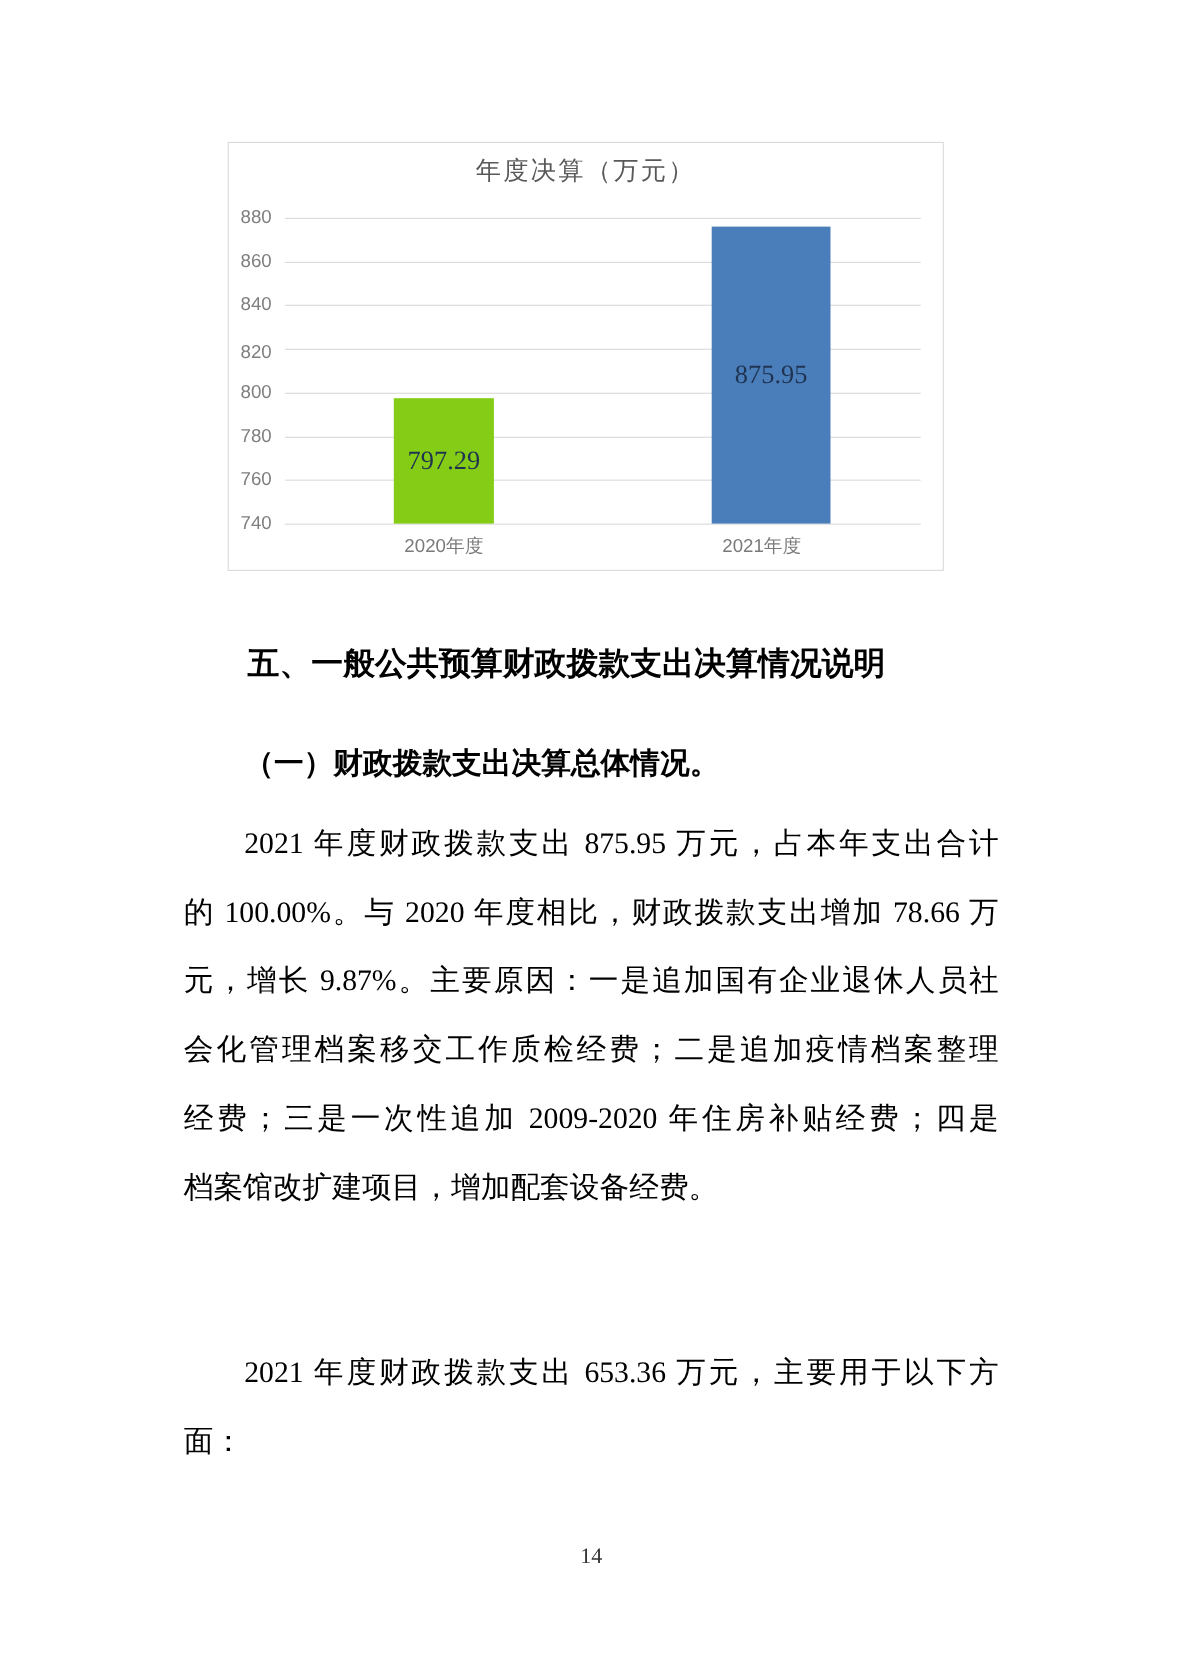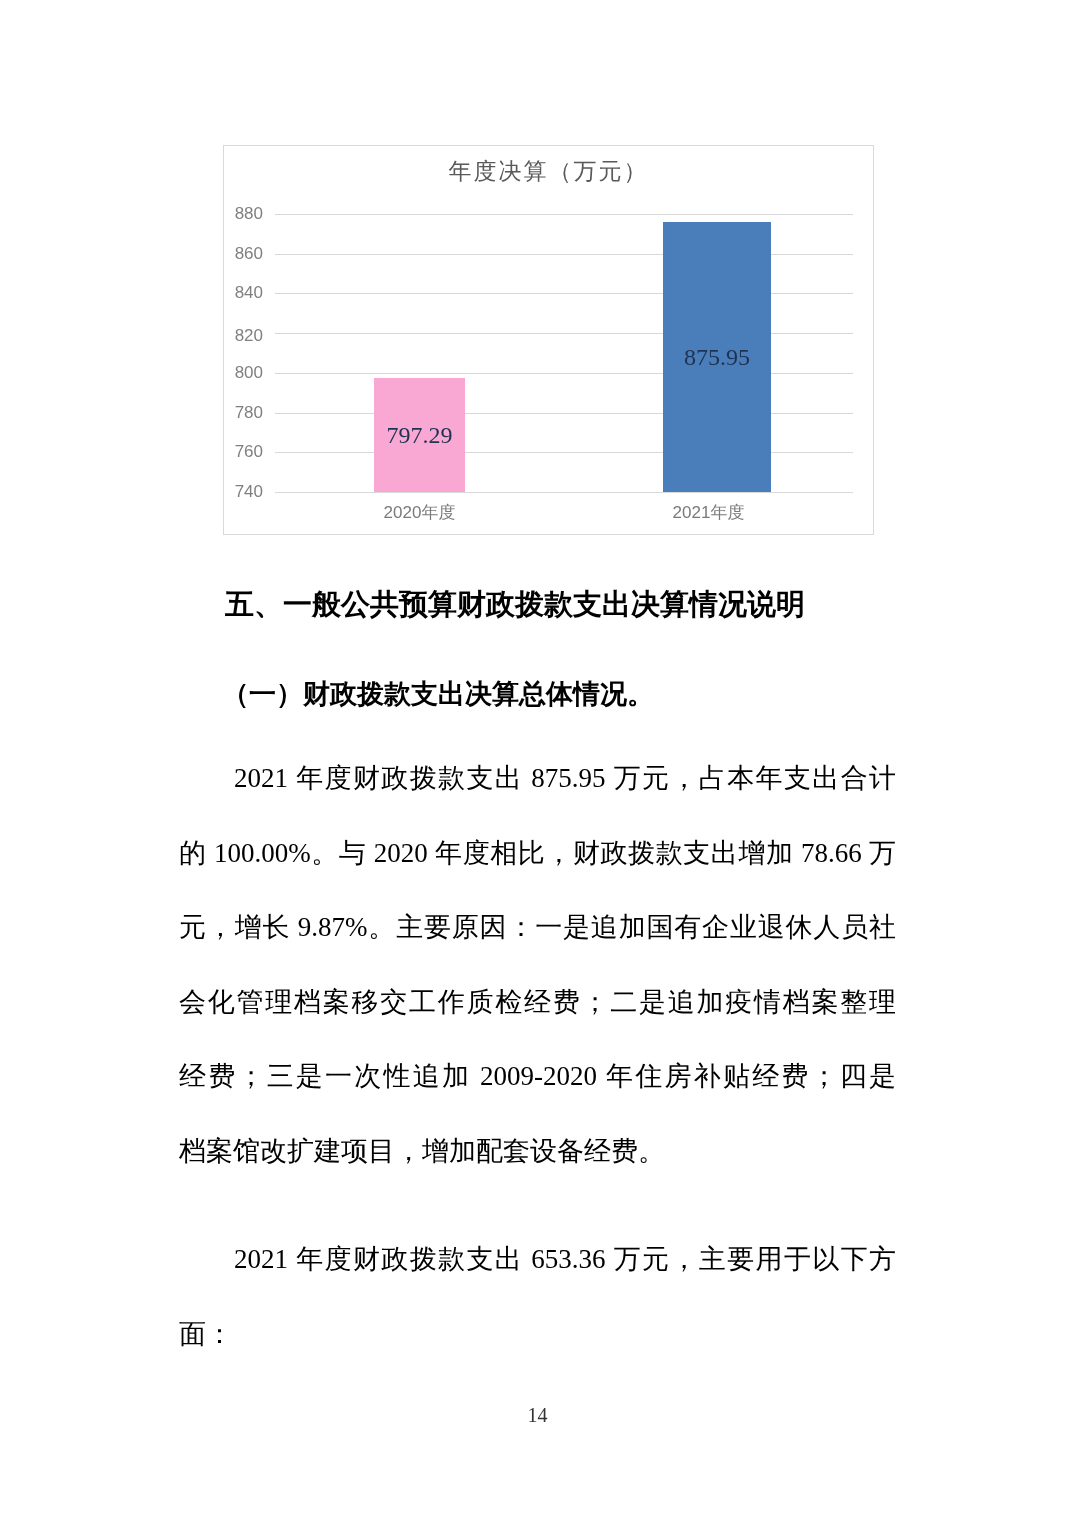--- a/index.html
+++ b/index.html
@@ -41,55 +41,55 @@
   }
   .subheading {
     position:absolute; top:650px; left:167px; width:741px;
     font-weight:bold; font-size:27px; line-height:44px;
     padding-left:55px; box-sizing:border-box;
   }
   .para { position:absolute; left:167px; width:741px; font-size:27px; line-height:62.5px; }
   .para-1 { top:735px; }
   .item-1 { top:1131px; padding-left:55px; box-sizing:border-box; }
   .para-2 { top:1216px; }
-  .line { margin:12px; text-align:justify; text-align-last:justify; }
+  .line { margin:0; text-align:justify; text-align-last:justify; }
   .line.first { text-indent:55px; }
   .line.last { text-align-last:left; }
   .page-number {
     position:absolute; top:1400px; left:0; width:100%;
     text-align:center; font-size:20px; line-height:30px; color:#333;
   }
 </style>
 </head>
 <body>
 
 <div class="page">
 
-  <figure class="chart-box" style="margin:16px">
+  <figure class="chart-box" style="margin:0">
     <div class="chart-title" style="color: rgb(89, 89, 89);">年度决算（万元）</div>
     <div class="chart-y-axis">
         <div class="ytick" style="top: 278px; color: rgb(127, 127, 127);">740</div>
         <div class="ytick" style="top: 238.286px; color: rgb(127, 127, 127); text-align: right;">760</div>
         <div class="ytick" style="top: 198.571px; color: rgb(127, 127, 127);">780</div>
         <div class="ytick" style="top: 158.857px; color: rgb(127, 127, 127);">800</div>
         <div class="ytick" style="top: 122px; color: rgb(127, 127, 127);">820</div>
         <div class="ytick" style="top: 79.4286px; color: rgb(127, 127, 127);">840</div>
         <div class="ytick" style="top: 39.7143px; color: rgb(127, 127, 127);">860</div>
         <div class="ytick" style="top: 0px; color: rgb(127, 127, 127);">880</div>
       </div>
     <div class="chart-plot">
         <div class="gridline" style="top: 278px; background: rgb(217, 217, 217);"></div>
         <div class="gridline" style="top: 238.286px; background: rgb(217, 217, 217);"></div>
         <div class="gridline" style="top: 198.571px; background: rgb(217, 217, 217);"></div>
         <div class="gridline" style="top: 158.857px; background: rgb(217, 217, 217);"></div>
         <div class="gridline" style="top: 119.143px; background: rgb(217, 217, 217);"></div>
         <div class="gridline" style="top: 79.4286px; background: rgb(217, 217, 217);"></div>
         <div class="gridline" style="top: 39.7143px; background: rgb(217, 217, 217);"></div>
         <div class="gridline" style="top: 0px; background: rgb(217, 217, 217);"></div>
-        <div class="bar" style="left: 99px; top: 164.238px; width: 91px; height: 113.762px; background: #f9a8d4;">
+        <div class="bar" style="left: 99px; top: 164.238px; width: 91px; height: 113.762px; background: #84cc16;">
           <div class="bar-label" style="color: rgb(31, 51, 80);">797.29</div>
         </div>
         <div class="xtick" style="left: 144.5px; top: 287px;">2020年度</div>
         <div class="bar" style="left: 388px; top: 8.04214px; width: 108px; height: 269.958px; background: rgb(74, 126, 187);">
           <div class="bar-label" style="color: rgb(31, 51, 80);">875.95</div>
         </div>
         <div class="xtick" style="left: 433.5px; top: 287px;">2021年度</div>
       </div>
   </figure>
 

